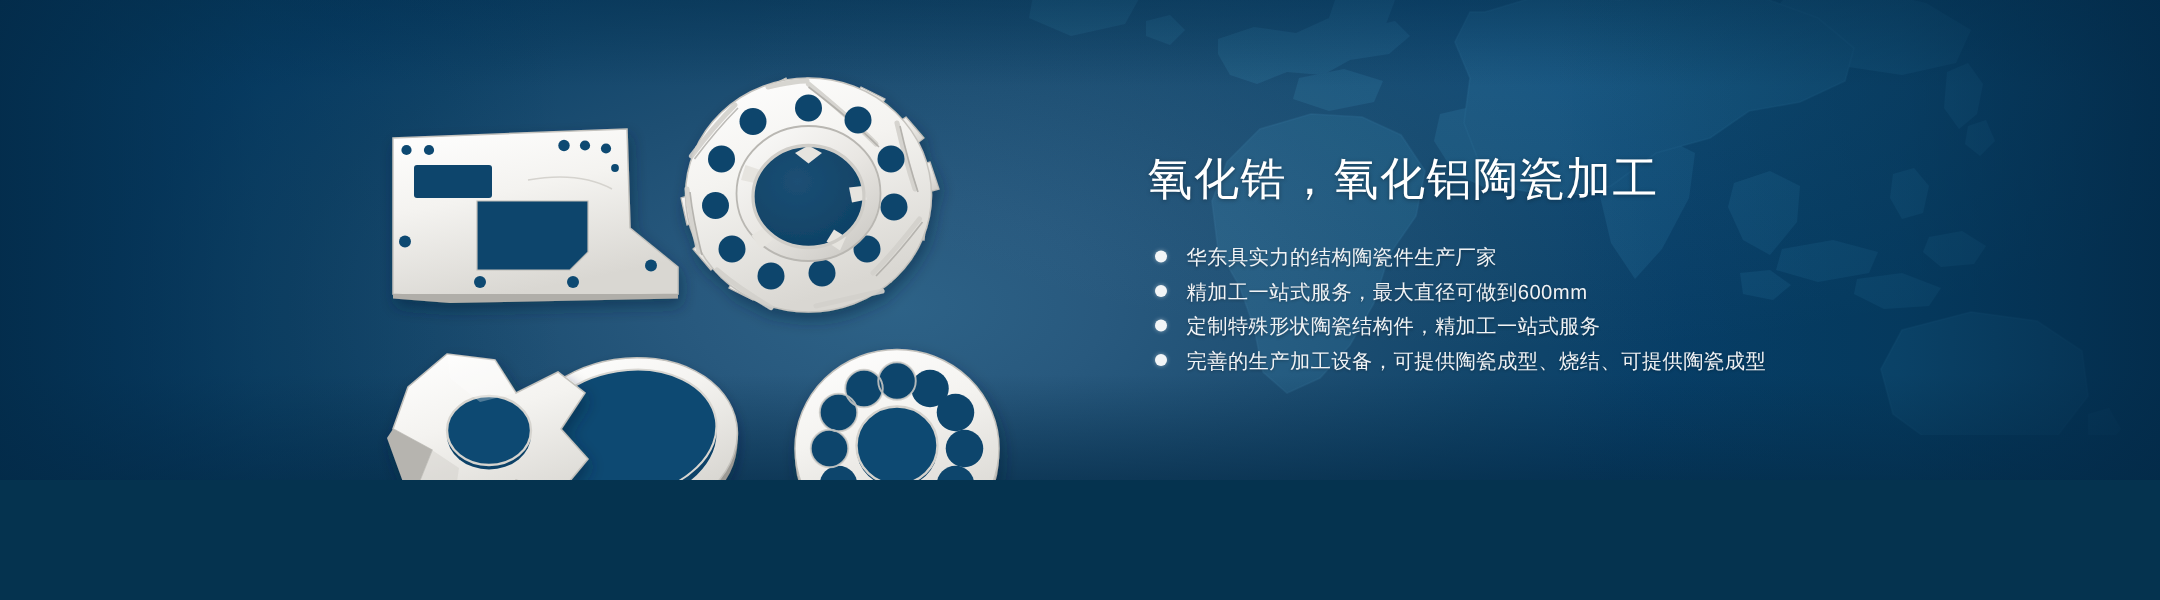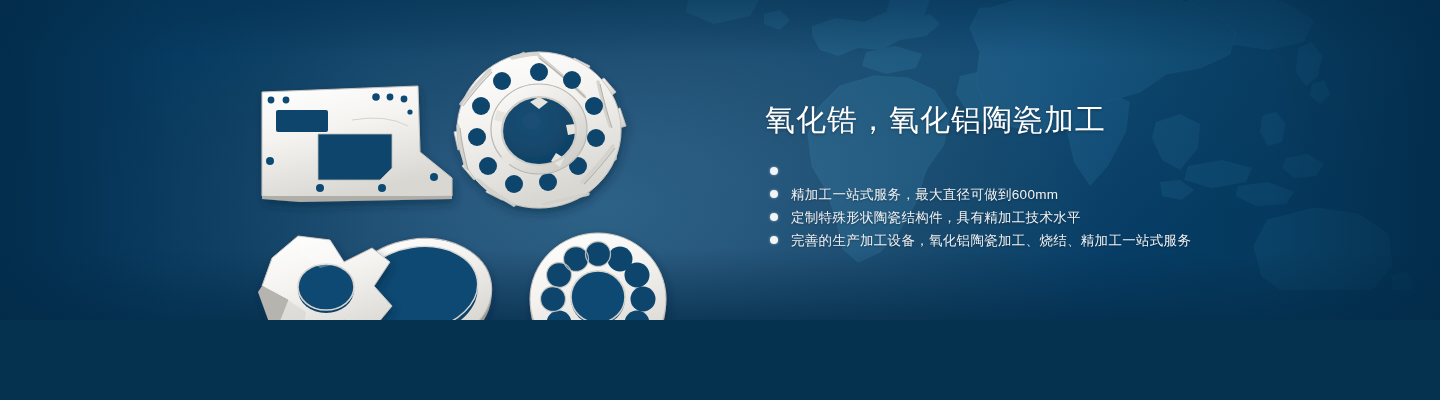--- a/index.html
+++ b/index.html
@@ -324,33 +324,34 @@
   </div>
 
   <div class="copy">
 
     <div class="headline">氧化锆，氧化铝陶瓷加工</div>
 
     <div class="bullets">
 
       <div class="bullet">
         <span class="bullet-dot"></span>
+        <span class="bullet-text">华东具实力的结构陶瓷件生产厂家</span>
       </div>
 
       <div class="bullet">
         <span class="bullet-dot"></span>
         <span class="bullet-text">精加工一站式服务，最大直径可做到600mm</span>
       </div>
 
       <div class="bullet">
         <span class="bullet-dot"></span>
-        <span class="bullet-text">定制特殊形状陶瓷结构件，具有精加工技术水平</span>
+        <span class="bullet-text">定制特殊形状陶瓷结构件，精加工一站式服务</span>
       </div>
 
       <div class="bullet">
         <span class="bullet-dot"></span>
-        <span class="bullet-text">完善的生产加工设备，氧化铝陶瓷加工、烧结、精加工一站式服务</span>
+        <span class="bullet-text">完善的生产加工设备，可提供陶瓷成型、烧结、可提供陶瓷成型</span>
       </div>
 
     </div>
   </div>
 
 </div>
 
 </body></html>

